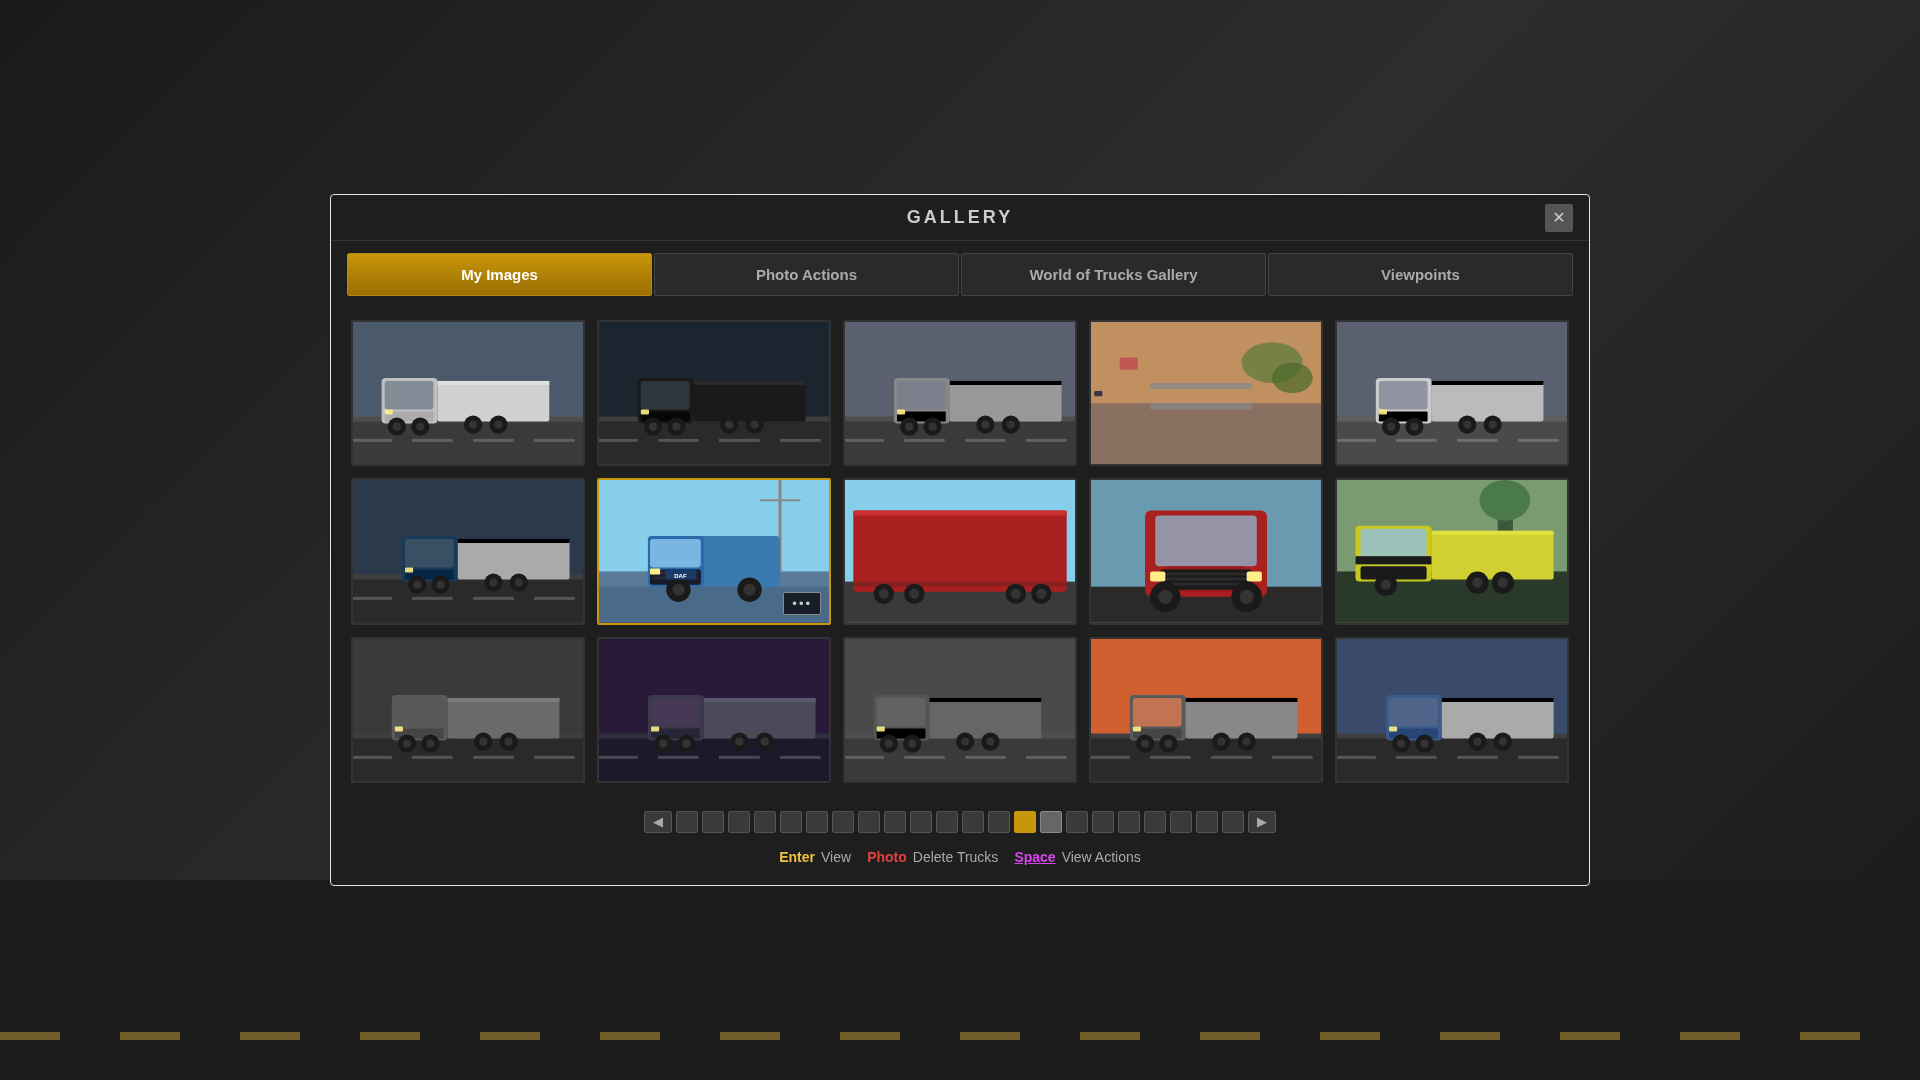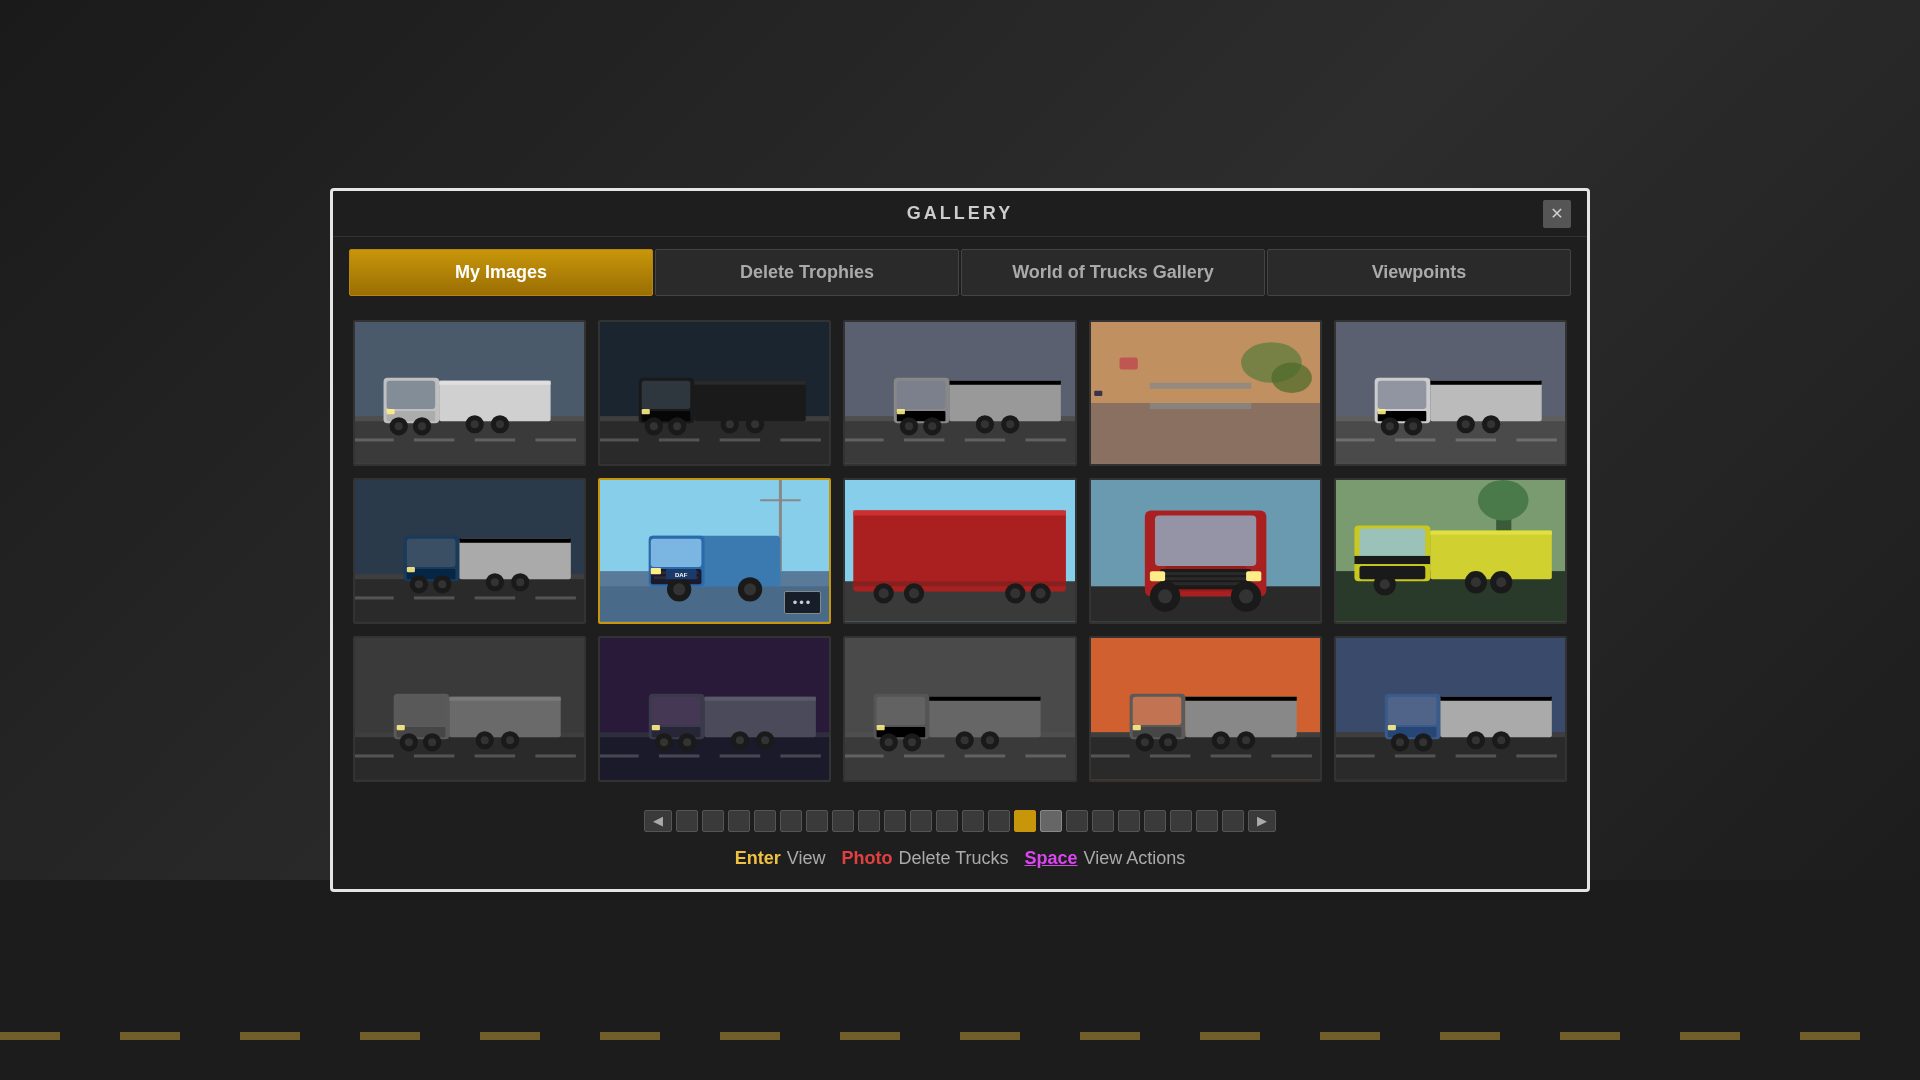--- a/index.html
+++ b/index.html
@@ -40,21 +40,21 @@
       height: 8px;
       background: repeating-linear-gradient(90deg, #f0c040 0px, #f0c040 60px, transparent 60px, transparent 120px);
       opacity: 0.4;
     }
 
     .modal {
       position: relative;
       z-index: 10;
       width: 1260px;
       background: #1e1e1e;
-      border: 3px solid #e5e5e5;
+      border: 1px solid #e5e5e5;
       border-radius: 4px;
       padding-bottom: 20px;
     }
 
     .modal-header {
       display: flex;
       align-items: center;
       justify-content: center;
       padding: 12px 20px;
       position: relative;
@@ -91,21 +91,21 @@
       display: flex;
       padding: 12px 16px 0;
       gap: 2px;
     }
 
     .tab {
       flex: 1;
       padding: 12px 20px;
       text-align: center;
       cursor: pointer;
-      font-size: 18px;
+      font-size: 15px;
       font-weight: bold;
       color: #aaa;
       background: #2a2a2a;
       border: 1px solid #444;
       border-radius: 2px;
     }
 
     .tab.active {
       background: linear-gradient(180deg, #c8960a 0%, #9a6e04 100%);
       color: #fff;
@@ -192,21 +192,21 @@
       align-items: center;
       justify-content: center;
       gap: 16px;
       padding: 8px 0 0;
     }
 
     .hotkey-item {
       display: flex;
       align-items: center;
       gap: 6px;
-      font-size: 18px;
+      font-size: 14px;
     }
 
     .hotkey-key {
       font-weight: bold;
     }
 
     .hotkey-key.yellow { color: #f0c040; }
     .hotkey-key.red { color: #e04040; }
     .hotkey-key.space { color: #d946ef; text-decoration: underline; }
 
@@ -232,21 +232,21 @@
 
 <div class="modal">
 
   <div class="modal-header">
     <span class="modal-title">GALLERY</span>
     <button class="close-button">✕</button>
   </div>
 
   <div class="tabs">
     <div class="tab active">My Images</div>
-    <div class="tab">Delete Trophies</div>
+    <div class="tab">Photo Actions</div>
     <div class="tab">World of Trucks Gallery</div>
     <div class="tab">Viewpoints</div>
   </div>
 
   <div class="gallery-grid" id="gallery-grid">
   <div class="gallery-item">
         <div class="thumb-content"><svg width="100%" height="100%" viewBox="0 0 230 140" preserveAspectRatio="xMidYMid slice" xmlns="http://www.w3.org/2000/svg">
       <rect width="230" height="140" fill="#4a5a6a"></rect>
       <rect y="95" width="230" height="45" fill="#3a3a3a"></rect>
       <rect y="93" width="230" height="5" fill="#4e4e4e"></rect>

